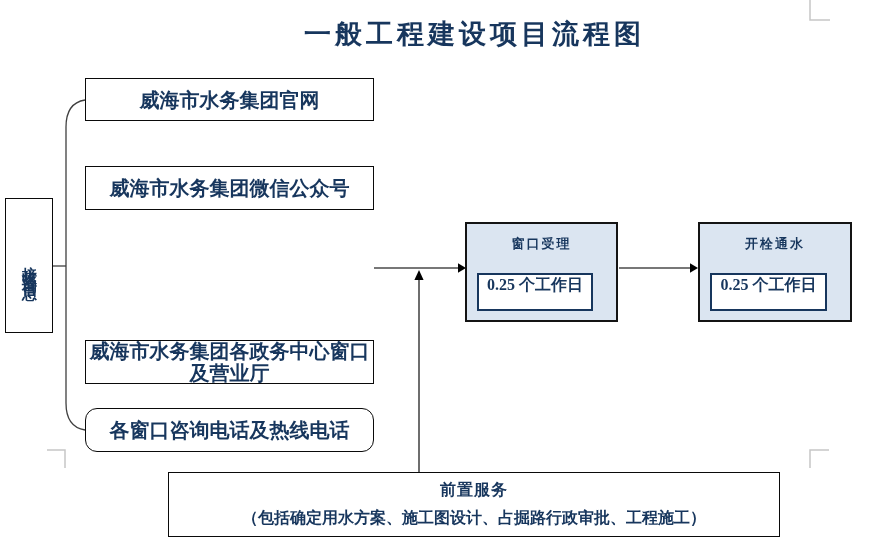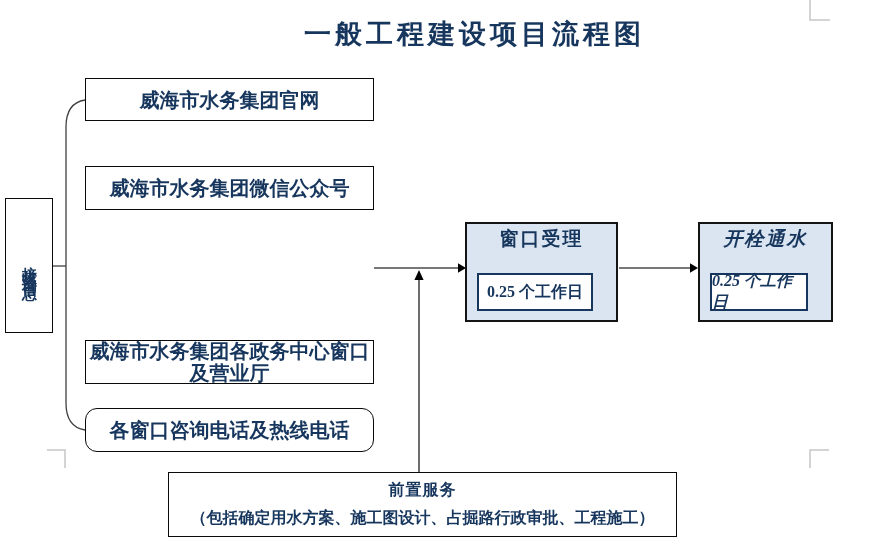--- a/index.html
+++ b/index.html
@@ -41,34 +41,34 @@
   .ch-1{top:166px;height:44px;}
   .ch-2{top:245px;height:46px;}
   .ch-3{top:340px;height:44px;letter-spacing:0;}
   .ch-4{top:408px;height:44px;border-radius:12px;}
 
   .step{
     position:absolute;top:222px;height:100px;box-sizing:border-box;
     background:var(--step-fill);border:2px solid #141414;
   }
   .step-0{left:465px;width:153px;}
-  .step-1{left:698px;width:135px;font-style:italic;}
+  .step-1{left:698px;width:154px;}
   .step-title{
-    margin-top:2px;text-align:center;font-size:19px;font-weight:bold;
+    margin-top:11px;text-align:center;font-size:13px;font-weight:bold;
     letter-spacing:2px;color:var(--navy);
   }
   .step-inner{
     position:absolute;left:10px;top:49px;right:23px;height:38px;
     background:#ffffff;border:2px solid var(--navy);box-sizing:border-box;
-    display:flex;align-items:center;justify-content:center;
+    display:flex;align-items:flex-start;justify-content:center;
     font-size:16px;font-weight:bold;color:var(--navy);
   }
 
   .pre-box{
-    position:absolute;left:168px;top:472px;width:509px;height:65px;
+    position:absolute;left:168px;top:472px;width:612px;height:65px;
     background:#ffffff;border:1.5px solid var(--box-border);box-sizing:border-box;
     display:flex;flex-direction:column;align-items:center;justify-content:space-evenly;
     font-weight:bold;color:var(--navy);
   }
   .pre-title{font-size:16px;letter-spacing:1px;}
   .pre-detail{font-size:16px;white-space:nowrap;}
 </style>
 </head>
 <body>
 

